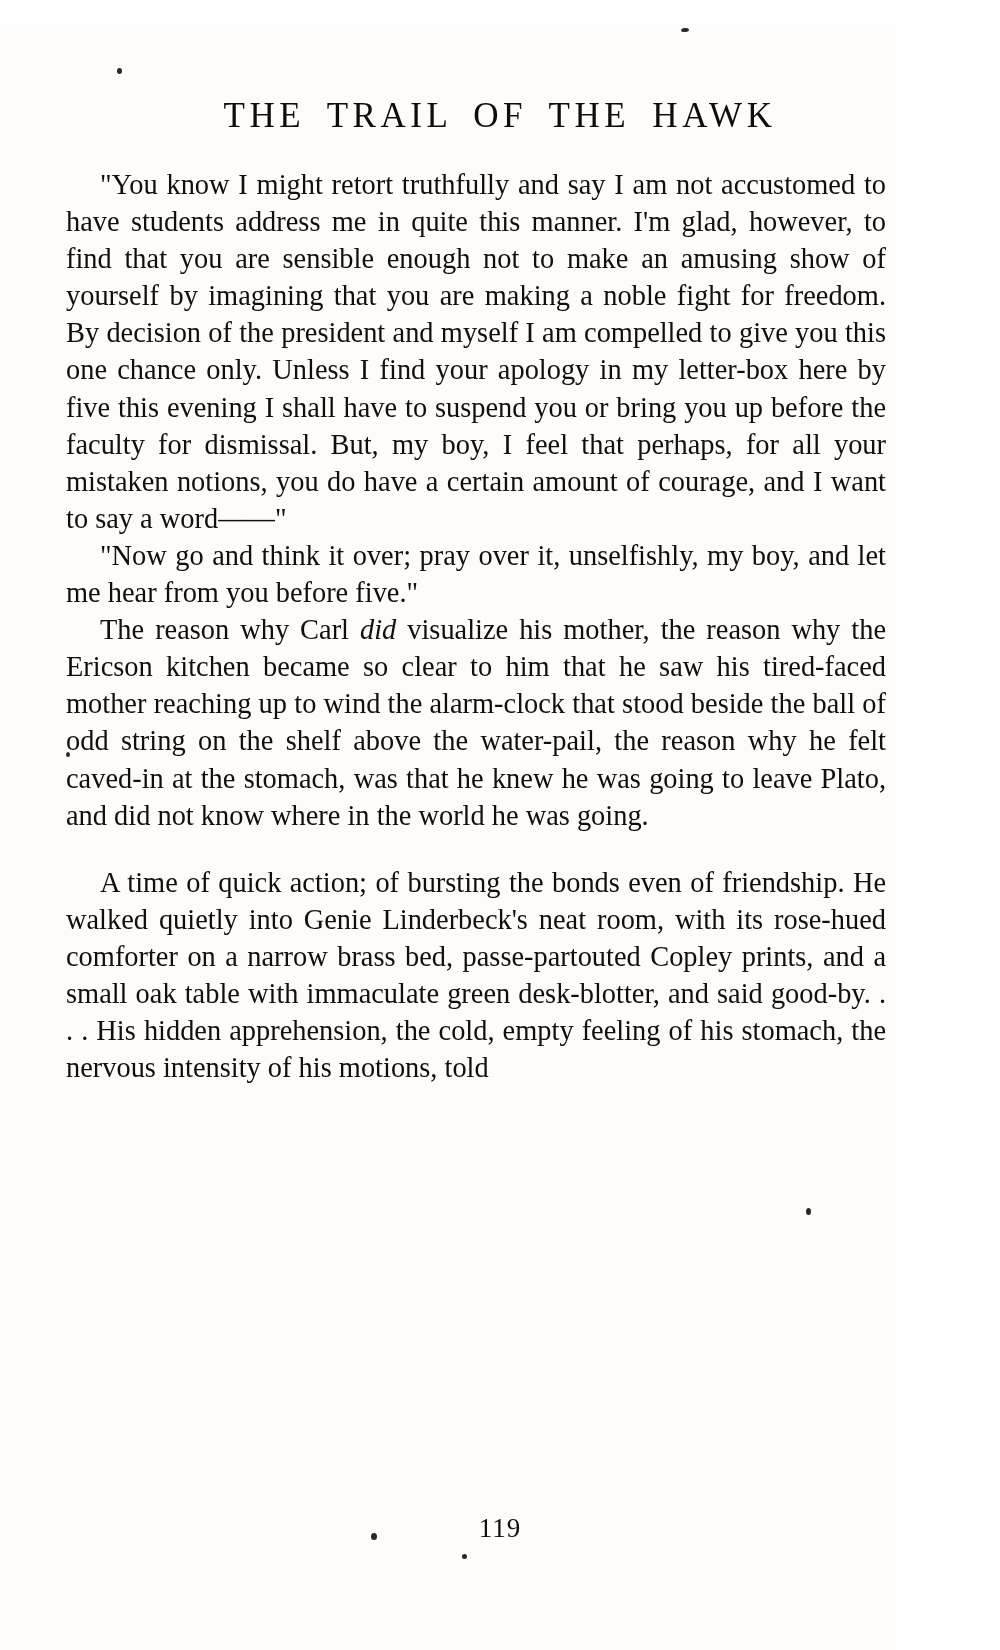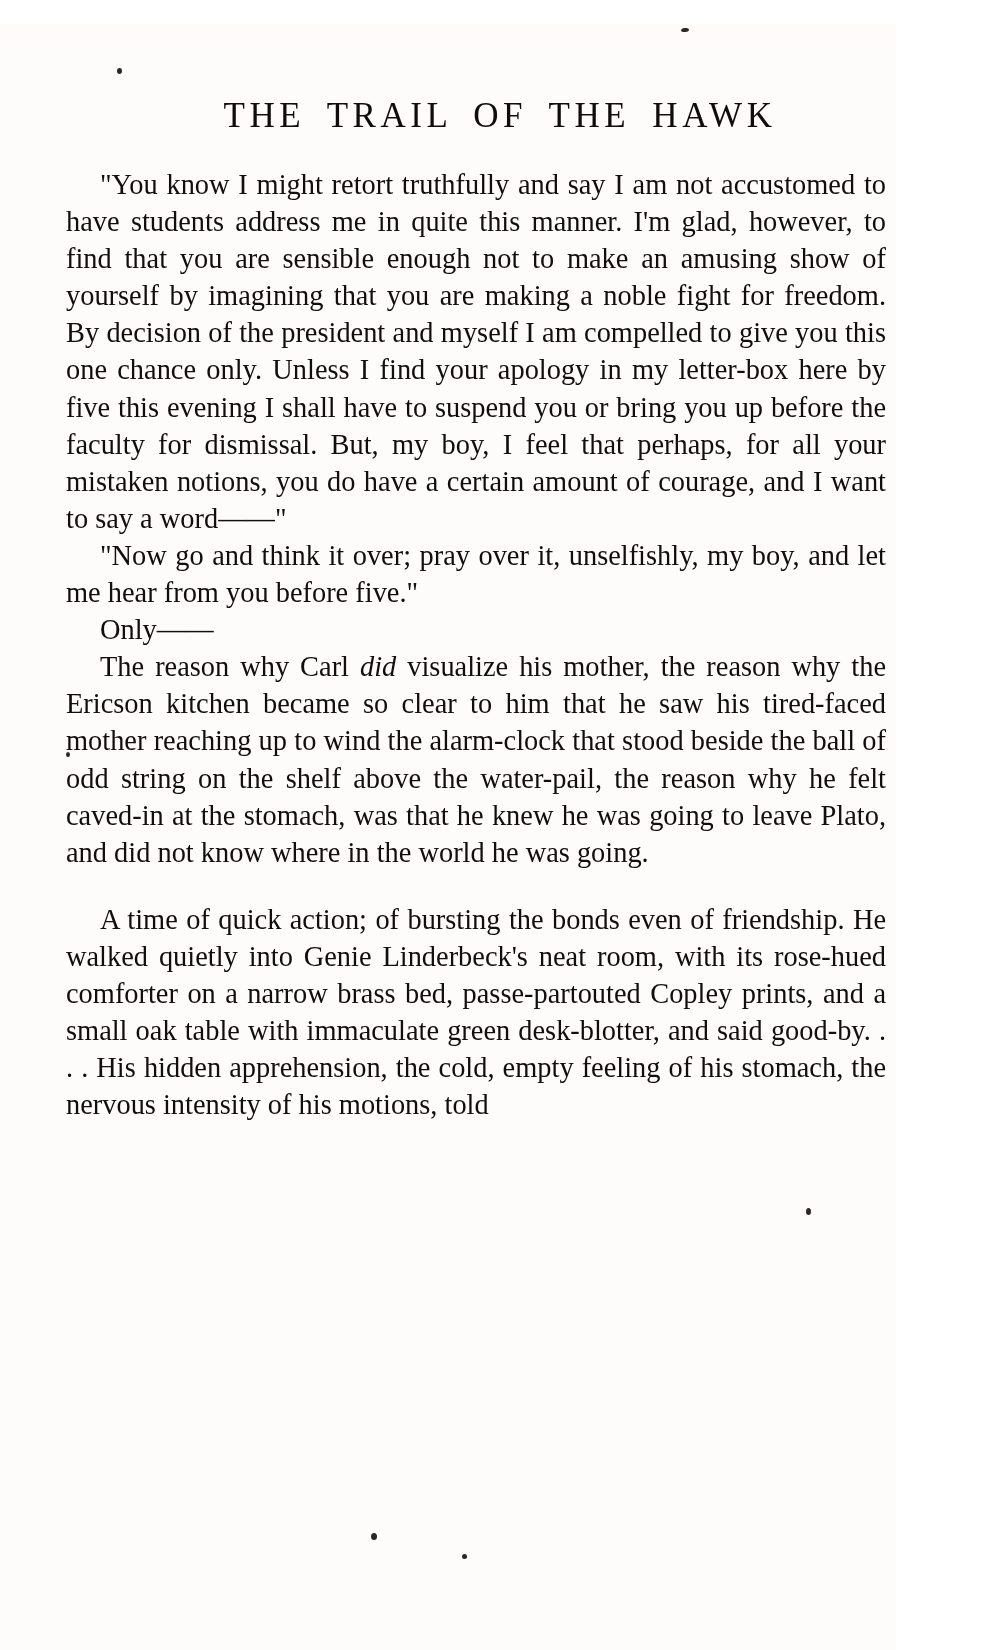--- a/index.html
+++ b/index.html
@@ -93,18 +93,18 @@
   <span class="speck s3"></span>
   <span class="speck s4"></span>
   <span class="speck s5"></span>
   <span class="speck s6"></span>
 
   <div class="running-head">THE TRAIL OF THE HAWK</div>
 
   <div class="body-text">
     <p>"You know I might retort truthfully and say I am not accustomed to have students address me in quite this manner.  I'm glad, however, to find that you are sensible enough not to make an amusing show of yourself by imagining that you are making a noble fight for freedom. By decision of the president and myself I am compelled to give you this one chance only.  Unless I find your apology in my letter-box here by five this evening I shall have to suspend you or bring you up before the faculty for dismissal.  But, my boy, I feel that perhaps, for all your mistaken notions, you do have a certain amount of courage, and I want to say a word——"</p>
     <p>"Now go and think it over; pray over it, unselfishly, my boy, and let me hear from you before five."</p>
-    <p>Only——</p>
     <p id="para-italic">The reason why Carl <em>did</em> visualize his mother, the reason why the Ericson kitchen became so clear to him that he saw his tired-faced mother reaching up to wind the alarm-clock that stood beside the ball of odd string on the shelf above the water-pail, the reason why he felt caved-in at the stomach, was that he knew he was going to leave Plato, and did not know where in the world he was going.</p>
     <p class="gap">A time of quick action; of bursting the bonds even of friendship.  He walked quietly into Genie Linderbeck's neat room, with its rose-hued comforter on a narrow brass bed, passe-partouted Copley prints, and a small oak table with immaculate green desk-blotter, and said good-by. . . . His hidden apprehension, the cold, empty feeling of his stomach, the nervous intensity of his motions, told</p>
   </div>
 
+  <div class="folio">119</div>
 </div>
 
 </body></html>

